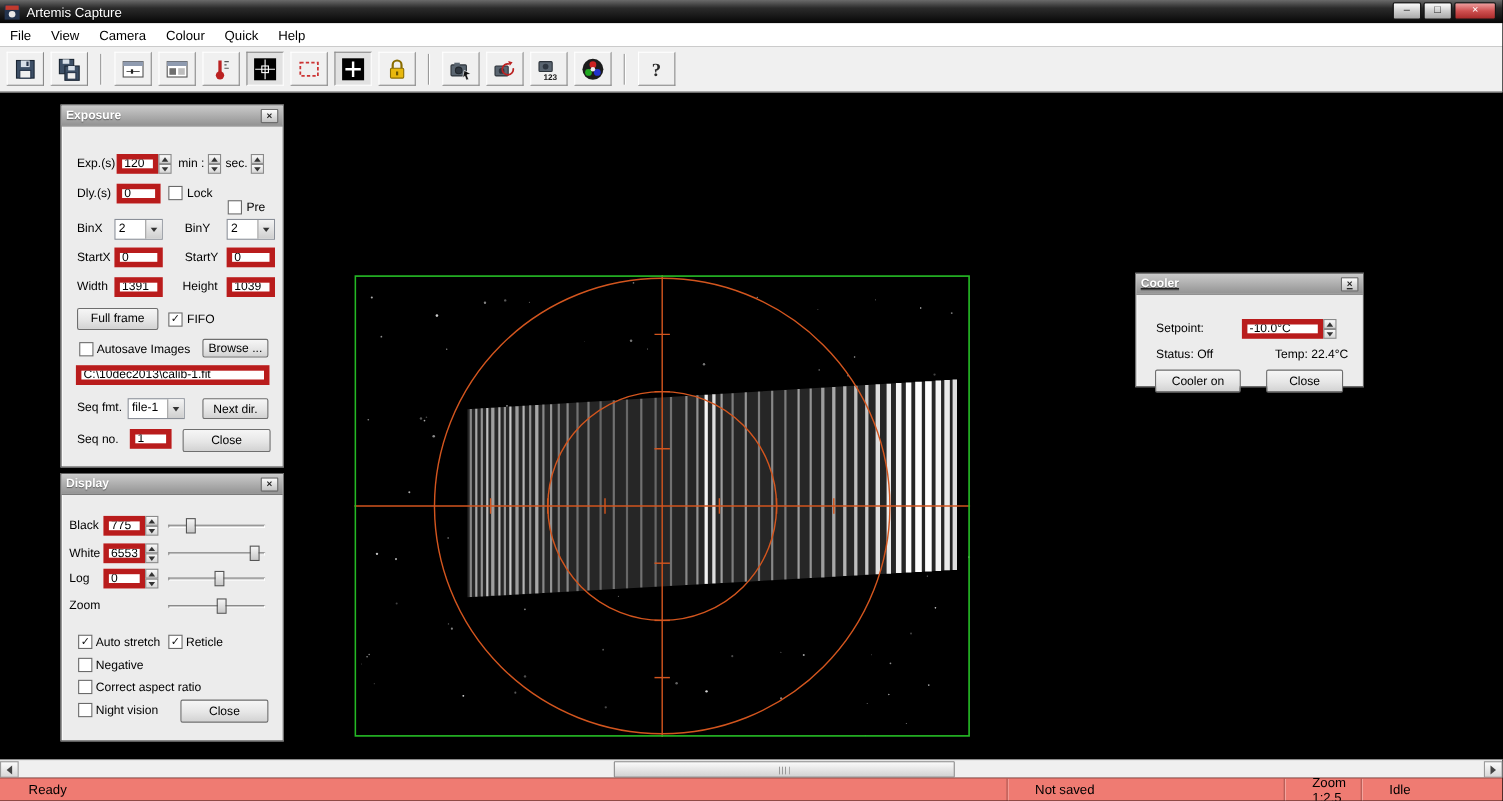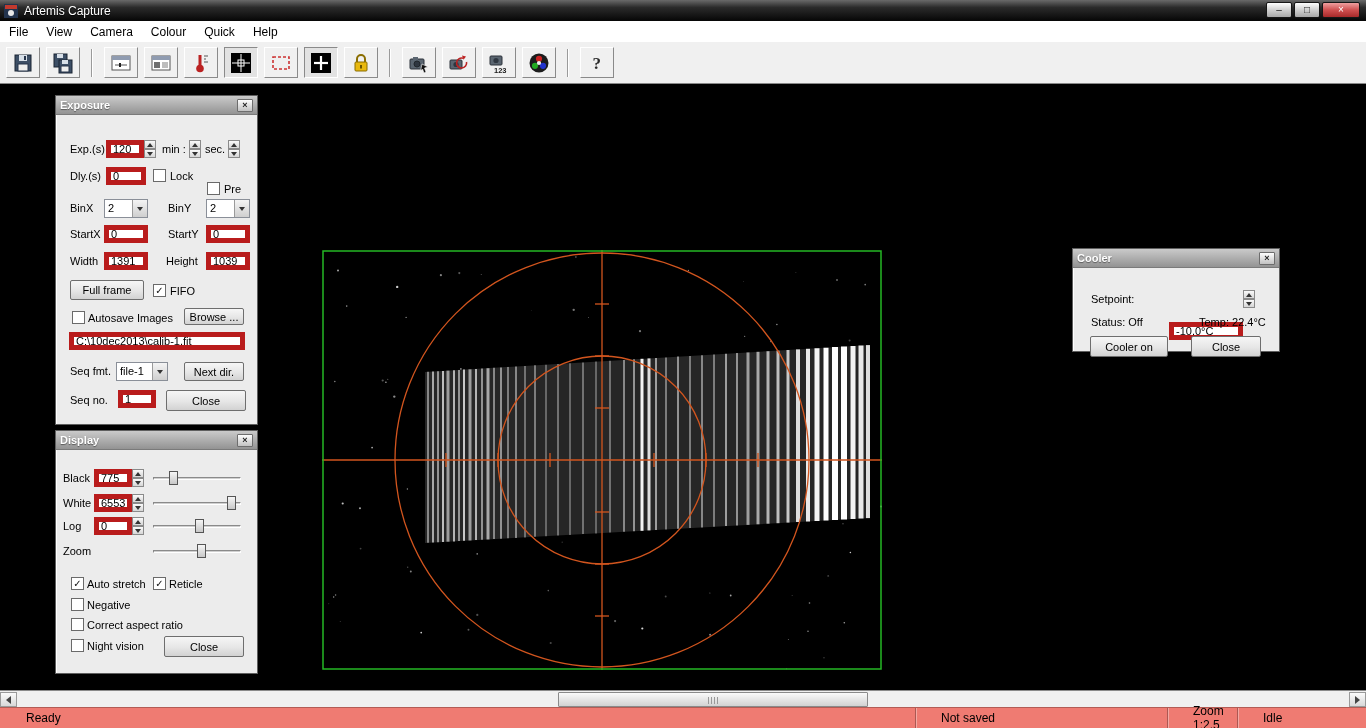--- a/index.html
+++ b/index.html
@@ -551,28 +551,28 @@
 
       <span class="chk" style="left:15px;top:168px"></span>
       <span class="lbl" style="left:31px;top:169px">Correct aspect ratio</span>
 
       <span class="chk" style="left:15px;top:189px"></span>
       <span class="lbl" style="left:31px;top:190px">Night vision</span>
       <div class="btn" style="left:108px;top:186px;width:80px;height:21px">Close</div>
     </div>
   </div>
 
-  <div class="dlg" style="left:1072px;top:248px;width:208px;height:104px;">
+  <div class="dlg" style="left:1032px;top:248px;width:208px;height:104px;text-decoration:underline;">
     <div class="dlg-title">
       <span>Cooler</span>
       <span class="dlg-x">×</span>
     </div>
     <div class="dlg-body">
       <span class="lbl" style="left:18px;top:25px">Setpoint:</span>
-      <input class="inp" style="left: 96px; top: 22px; width: 74px; margin-top: 32px;" value="-10.0°C">
+      <input class="inp" style="left: 96px; top: 22px; width: 74px;" value="-10.0°C">
       <span class="spin" style="left:170px;top:22px">
           <span class="spin-b">
             <i class="tri-up"></i>
           </span>
           <span class="spin-b">
             <i class="tri-dn"></i>
           </span>
         </span>
       <span class="lbl" style="left:18px;top:48px">Status: Off</span>
       <span class="lbl" style="left:126px;top:48px">Temp: 22.4°C</span>

